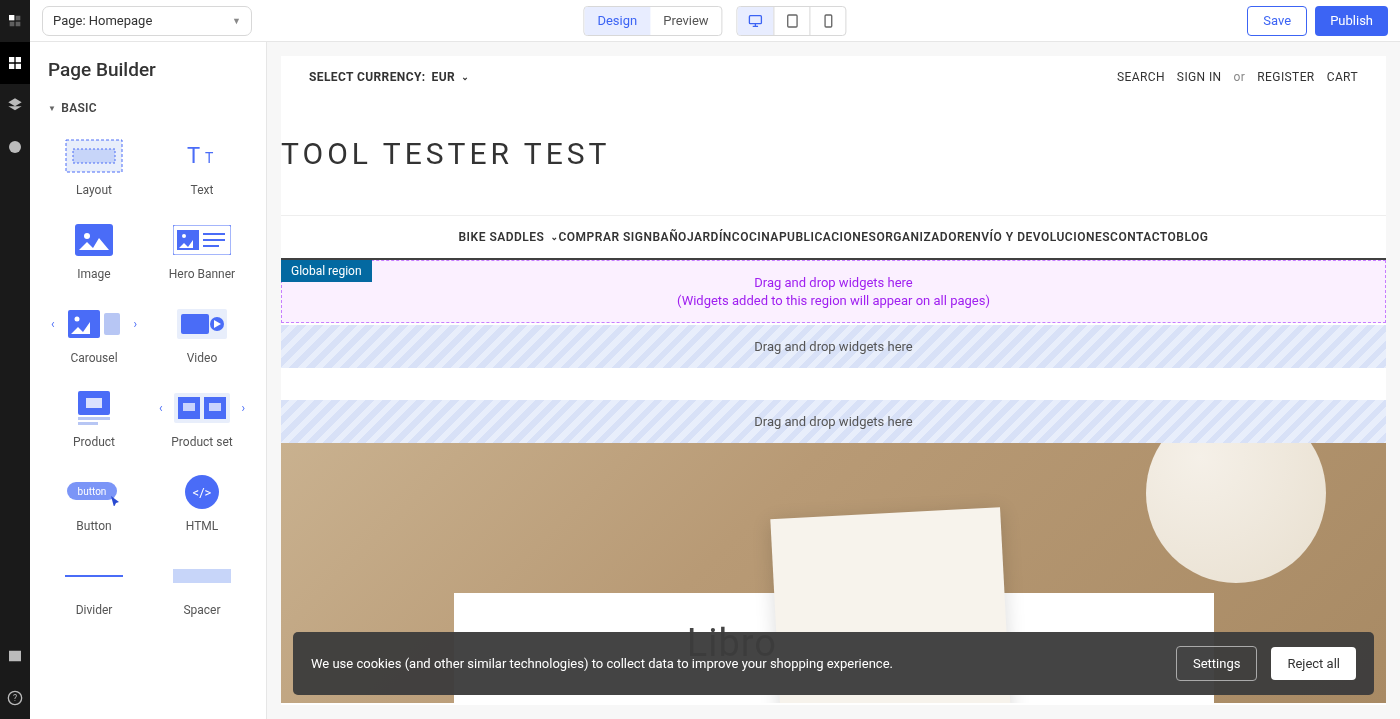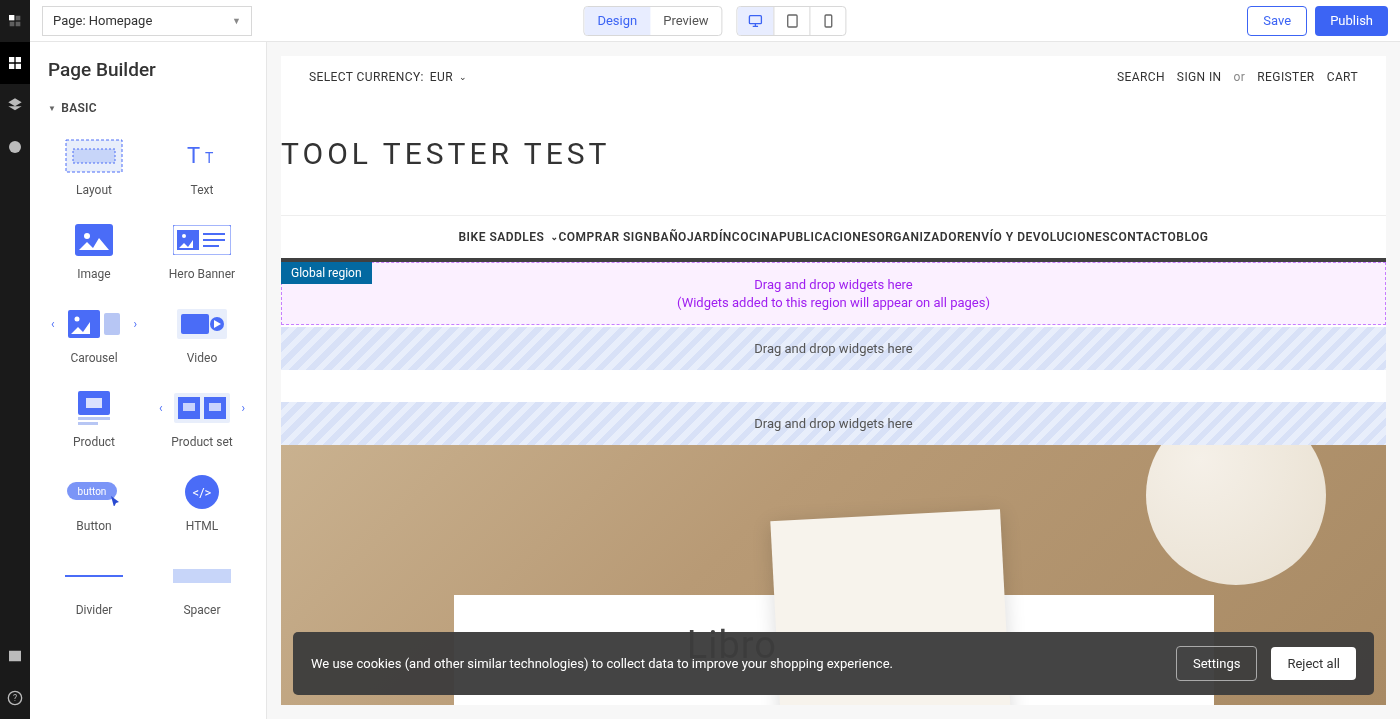--- a/index.html
+++ b/index.html
@@ -1,19 +1,19 @@
 <!DOCTYPE html>
 <html><head>
 <meta charset="utf-8">
 <style>
 * { margin: 0; padding: 0; box-sizing: border-box; font-family: -apple-system, BlinkMacSystemFont, "Segoe UI", Roboto, sans-serif; }
 body { background: #fff; overflow: hidden; width: 1400px; height: 719px; }
 
 .top-bar { position: absolute; top: 0; left: 30px; right: 0; height: 42px; display: flex; align-items: center; padding: 0 12px; border-bottom: 1px solid #e6e6e6; background: #fff; }
-.page-select { height: 30px; width: 210px; border: 1px solid #d8d8d8; border-radius: 0; padding: 0 10px; font-size: 13px; color: #333; display: flex; align-items: center; justify-content: space-between; background: #fff; cursor: pointer; }
+.page-select { height: 30px; width: 210px; border: 1px solid #d8d8d8; border-radius: 7px; padding: 0 10px; font-size: 13px; color: #333; display: flex; align-items: center; justify-content: space-between; background: #fff; cursor: pointer; }
 .page-select .caret { font-size: 9px; color: #888; }
 
 .top-center { position: absolute; left: 50%; transform: translateX(-50%); display: flex; align-items: center; gap: 14px; }
 .mode-toggle { display: flex; border: 1px solid #d8d8d8; border-radius: 4px; overflow: hidden; height: 30px; }
 .mode-toggle div { padding: 0 13px; display: flex; align-items: center; font-size: 13px; cursor: pointer; }
 .mode-toggle .active { background: #e8edff; color: #3c64f4; }
 .mode-toggle .inactive { color: #555; }
 .device-toggle { display: flex; border: 1px solid #d8d8d8; border-radius: 4px; overflow: hidden; height: 30px; }
 .device-toggle div { width: 36px; display: flex; align-items: center; justify-content: center; cursor: pointer; border-left: 1px solid #d8d8d8; }
 .device-toggle div:first-child { border-left: none; }
@@ -40,28 +40,28 @@
 .widget-icon { width: 58px; height: 38px; display: flex; align-items: center; justify-content: center; margin-bottom: 8px; position: relative; }
 .widget-label { font-size: 12px; color: #555; text-align: center; }
 .wi-arrows { position: absolute; top: 50%; transform: translateY(-50%); font-size: 12px; color: #4a6cf7; }
 .wi-arrows.l { left: -14px; }
 .wi-arrows.r { right: -14px; }
 
 .canvas-wrap { position: absolute; top: 42px; left: 267px; right: 0; bottom: 0; background: #f7f7f7; overflow: hidden; }
 .canvas { position: absolute; inset: 14px; background: #fff; overflow: hidden; }
 
 .store-top { display: flex; justify-content: space-between; align-items: center; padding: 14px 28px; font-size: 12px; letter-spacing: .4px; color: #333; }
-.store-top-left { display: flex; align-items: center; gap: 6px; font-weight: 400; text-align: right; }
+.store-top-left { display: flex; align-items: center; gap: 6px; font-weight: 700; text-align: right; }
 .store-top-right { display: flex; align-items: center; gap: 12px; }
 .store-top-right span { cursor: pointer; }
 .store-top-right .or { font-weight: 400; text-transform: none; color: #888; }
 
 .store-title { font-size: 30px; letter-spacing: 4px; color: #333; font-weight: 400; padding: 38px 0 44px; }
 
-.store-nav { display: flex; justify-content: center; padding: 14px 0; border-top: 1px solid #eee; border-bottom: 4px solid #404040; font-size: 12px; font-weight: 600; letter-spacing: .5px; color: #333; }
+.store-nav { display: flex; justify-content: center; padding: 14px 0; border-top: 1px solid #eee; border-bottom: 2px solid #404040; font-size: 12px; font-weight: 600; letter-spacing: .5px; color: #333; }
 .store-nav div { cursor: pointer; display: flex; align-items: center; gap: 6px; }
 
 .global-region { border: 1px dashed #c77dff; background: #fbf0ff; position: relative; padding: 14px 0; text-align: center; }
 .global-region .tag { position: absolute; top: -1px; left: -1px; background: #0369a1; color: #fff; font-size: 12px; padding: 4px 10px; }
 .global-region .line1 { color: #a020f0; font-size: 13px; }
 .global-region .line2 { color: #a020f0; font-size: 13px; margin-top: 3px; }
 
 .drop-zone { background: repeating-linear-gradient(135deg, #d8e1f7 0 6px, #e8eefb 6px 12px); text-align: center; padding: 14px 0; font-size: 13px; color: #555; margin-top: 2px; }
 .gap-zone { height: 30px; background: #fff; }
 

